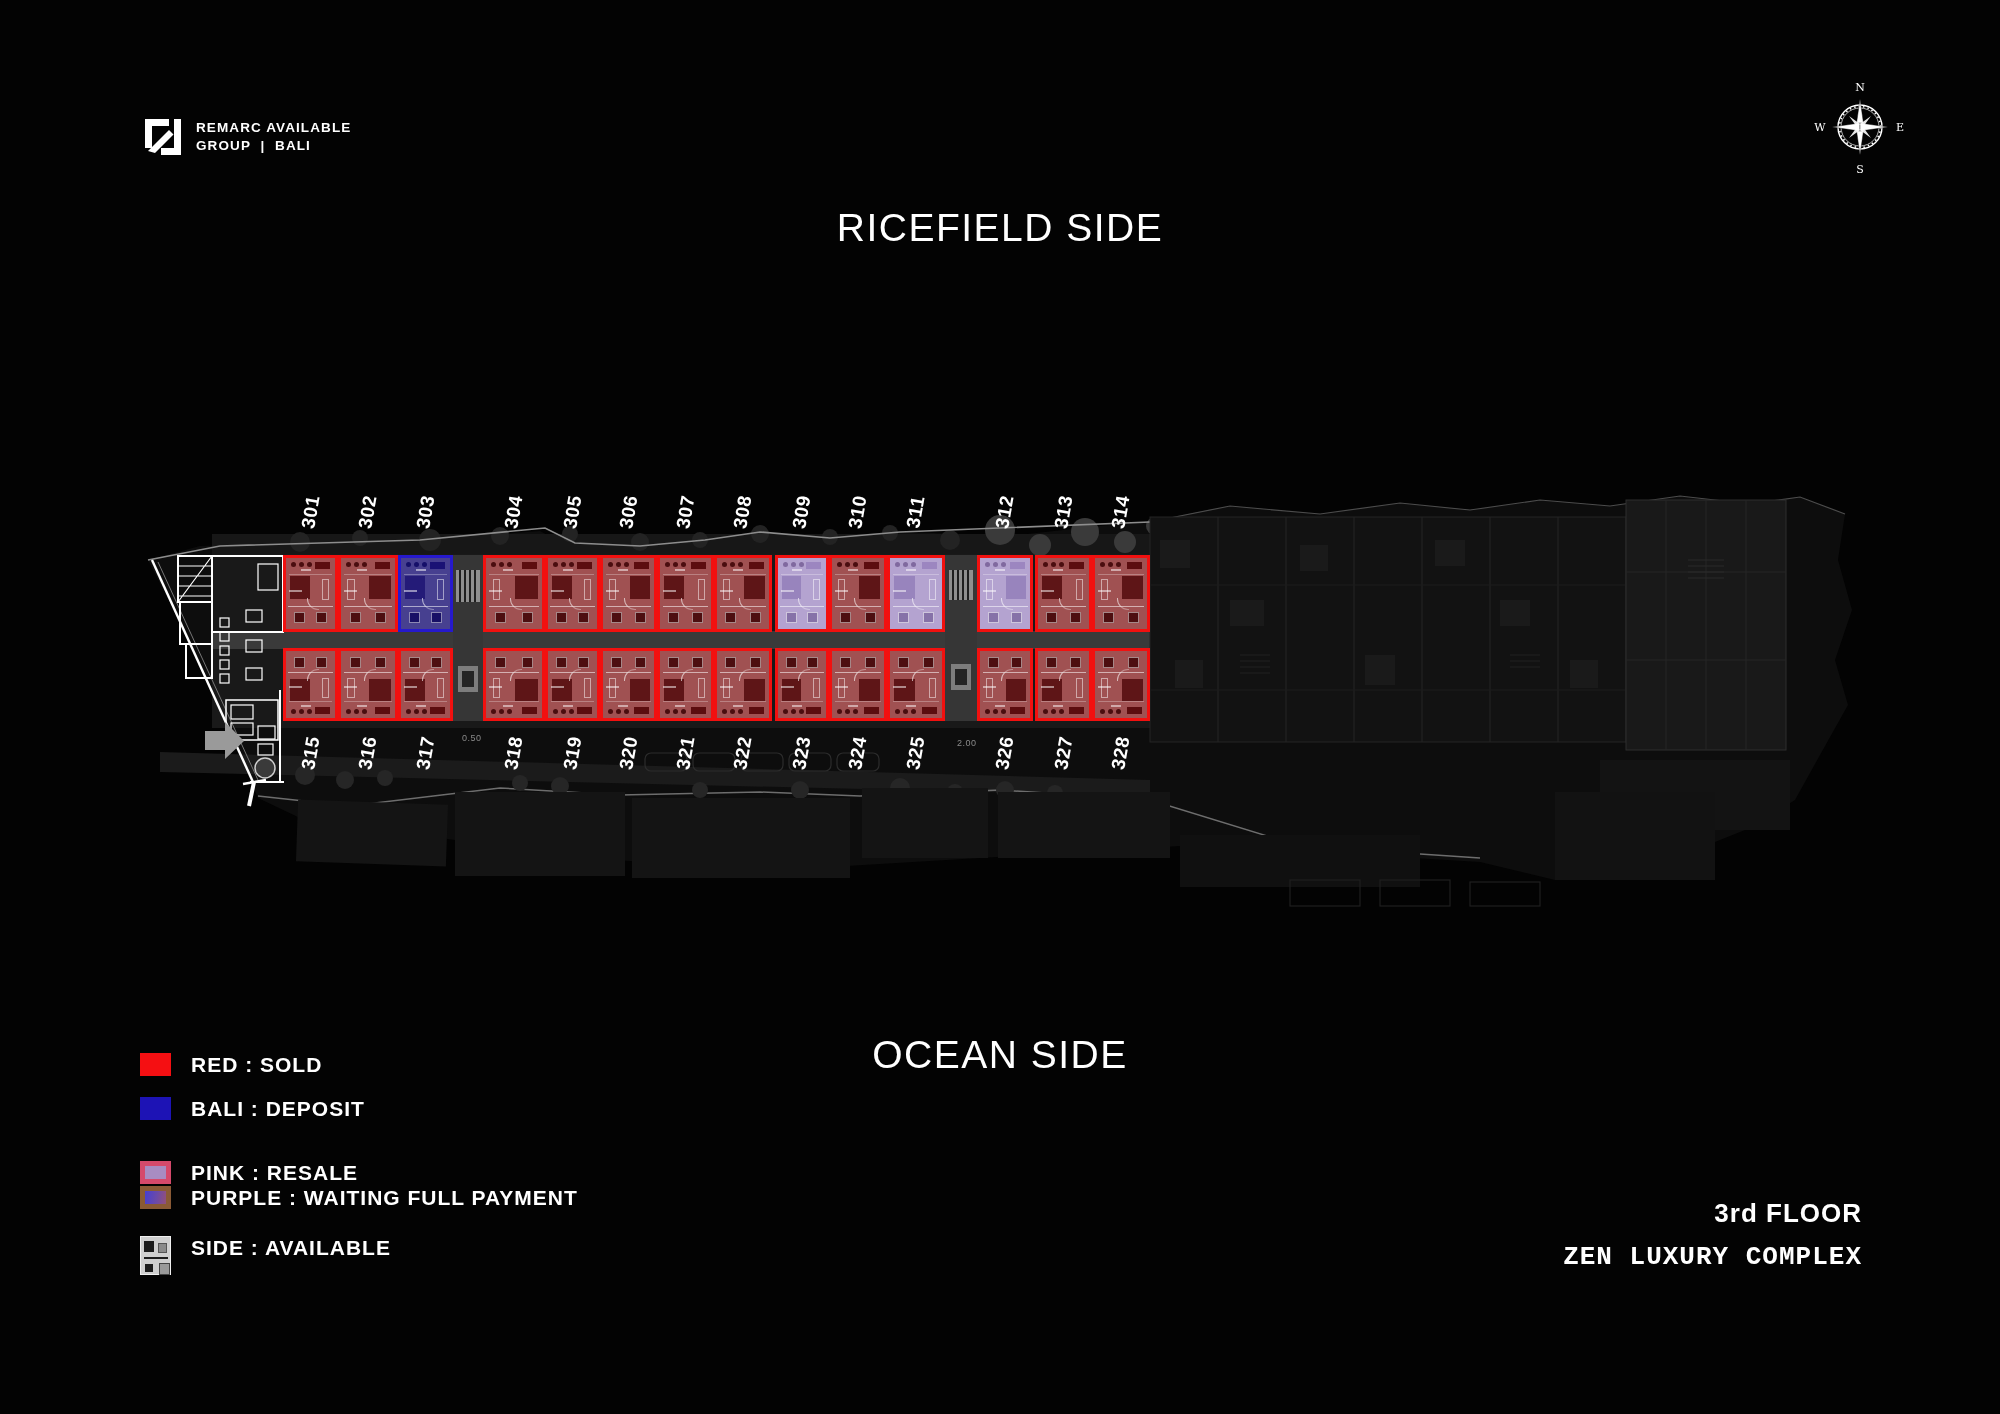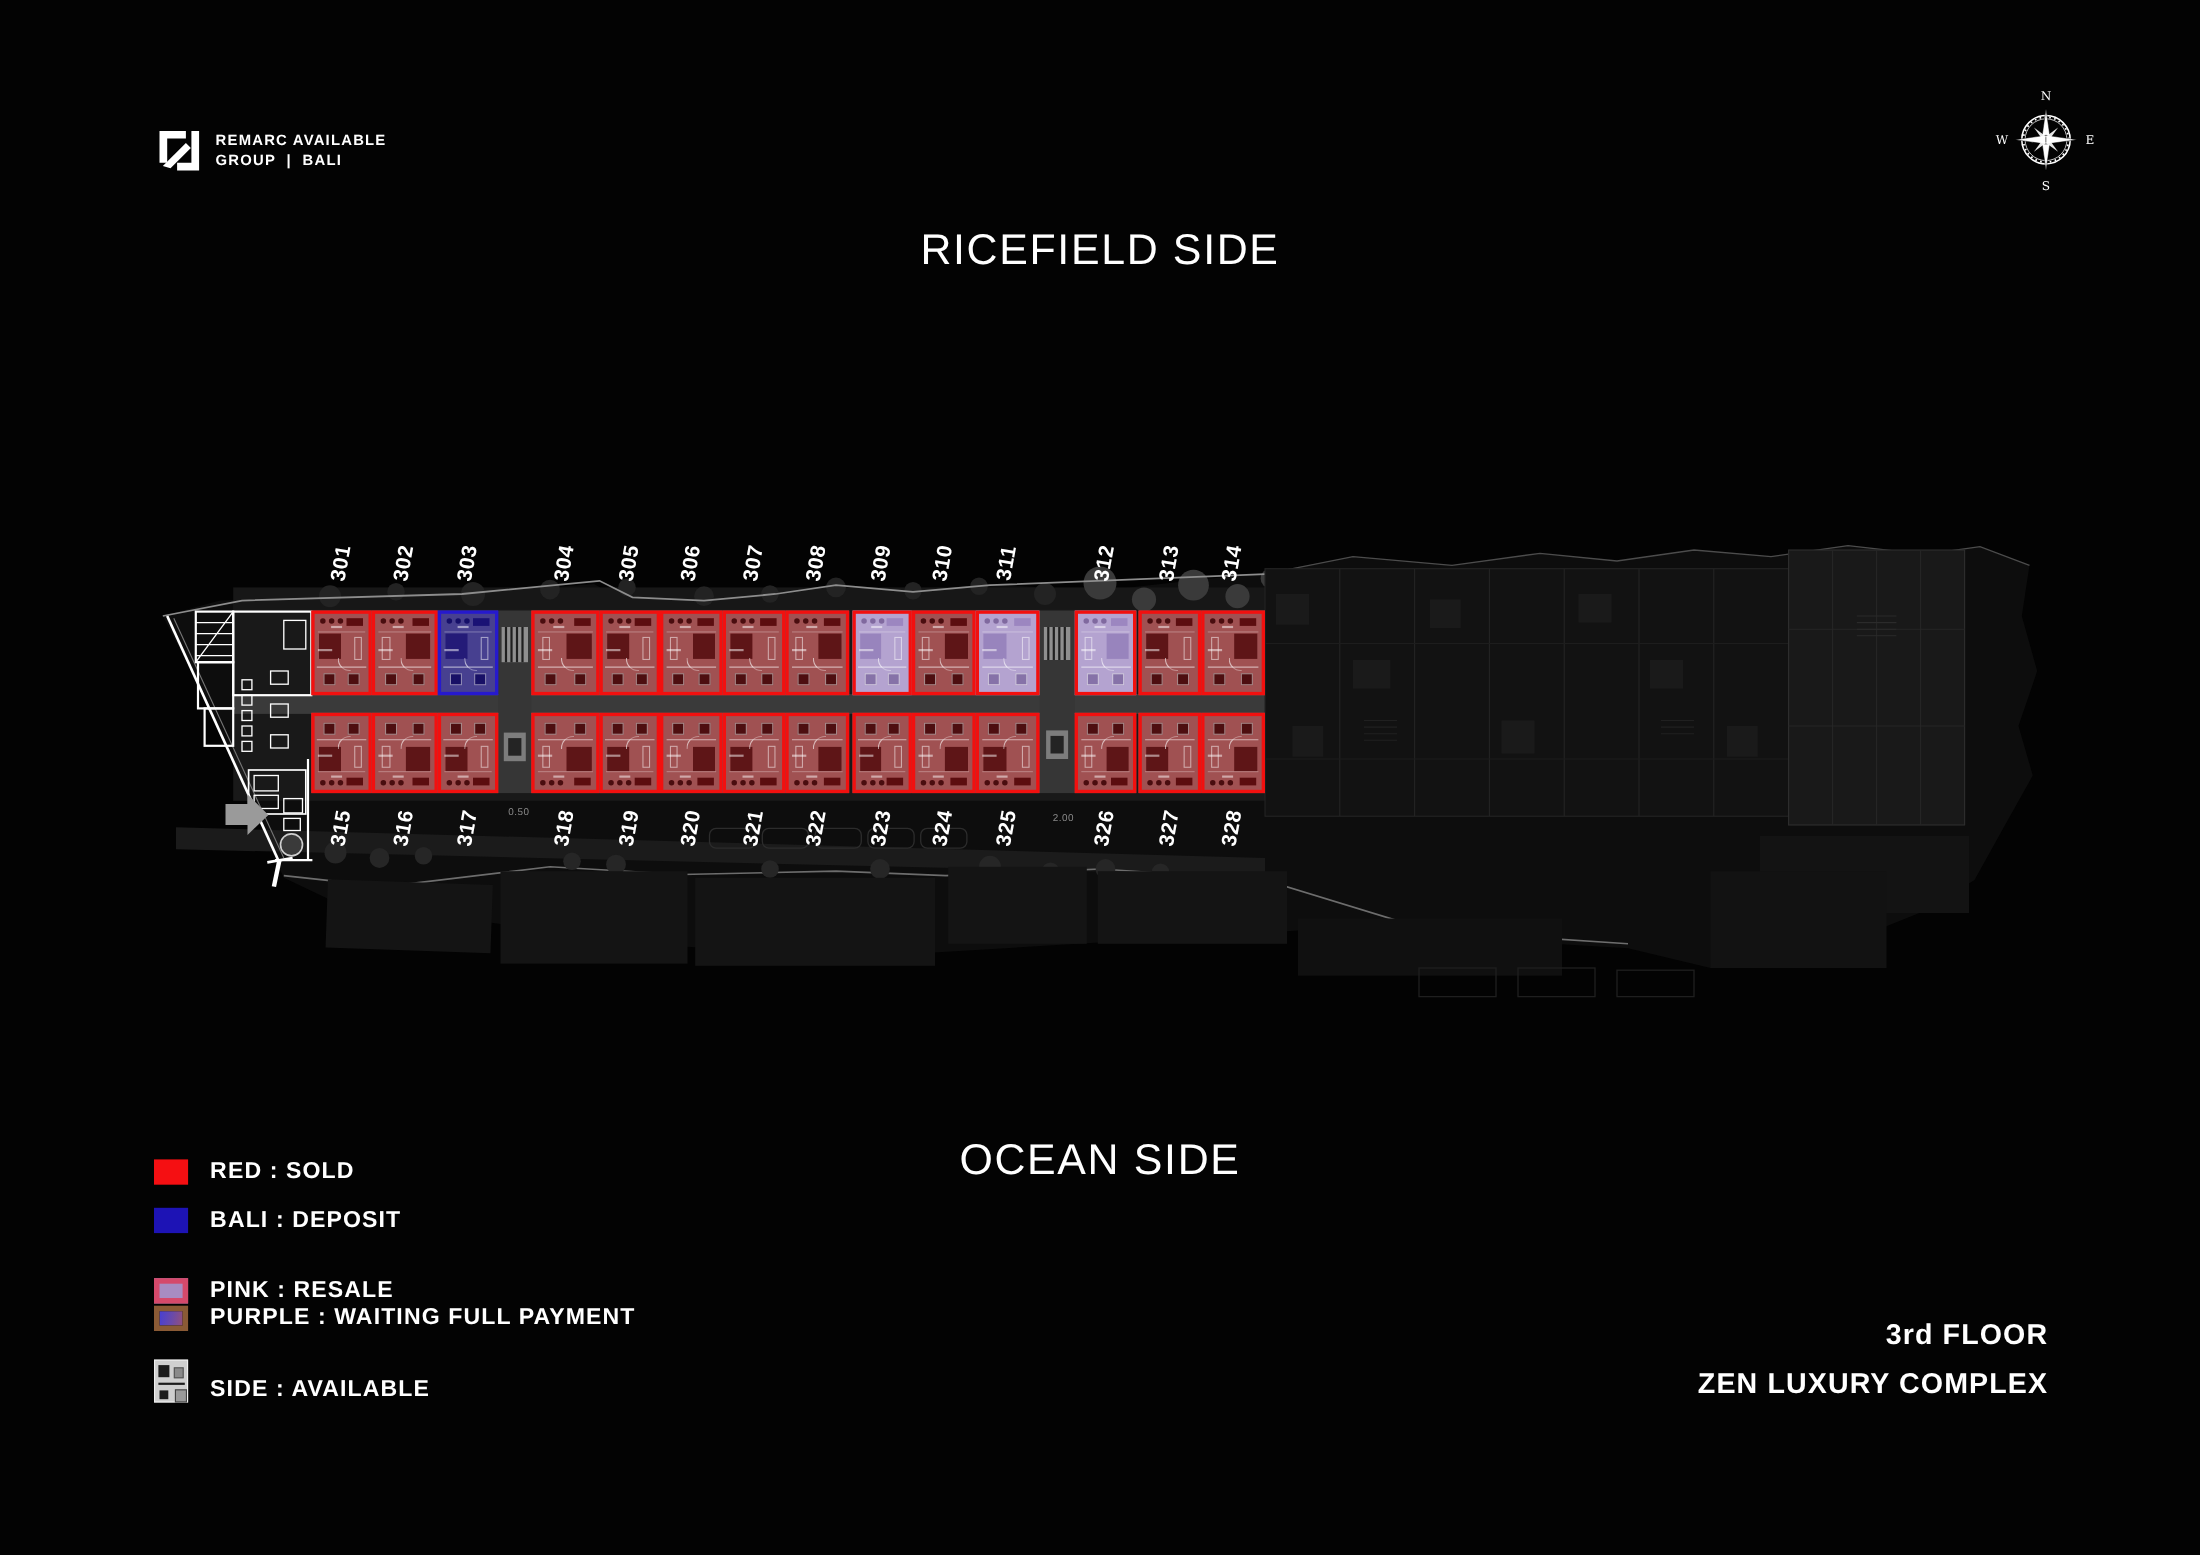--- a/index.html
+++ b/index.html
@@ -10,24 +10,24 @@
   
   #brand{left:142px;top:116px;display:flex;gap:12px;align-items:center;}
   #brand-text{font-weight:700;font-size:13.5px;letter-spacing:1.1px;line-height:18px;white-space:pre;}
 
   
   .big-title{font-weight:400;font-size:39px;letter-spacing:1.5px;transform:translateX(-50%);white-space:nowrap;}
   #title-top{left:1000px;top:206px;}
   #title-bottom{left:1000px;top:1033px;}
   .right-title{font-weight:800;font-size:26px;letter-spacing:1px;right:138px;text-align:right;white-space:nowrap;}
   #floor-label{top:1198px;}
-  #complex-label{top:1242px;}
+  #complex-label{top:1242px;font-family:Liberation Mono, monospace;}
 
   
-  .legend-row{position:absolute;left:140px;display:flex;align-items:flex-end;gap:20px;}
+  .legend-row{position:absolute;left:140px;display:flex;align-items:flex-start;gap:20px;}
   .legend-label{font-weight:800;font-size:21px;letter-spacing:1px;white-space:nowrap;}
   .sw{width:31px;height:23px;box-sizing:border-box;flex:0 0 auto;}
   .sw-sold{background:#f50f12;}
   .sw-deposit{background:#1d13b5;}
   .sw-resale{background:#a88cc2;border:5px solid #d5496b;}
   .sw-waiting{background:linear-gradient(100deg,#4a40cf 5%,#6b4aa8 55%,#8f4f7f 95%);border:5px solid #8a5a35;}
   .sw-available{width:31px;height:39px;background:#cfcfcf;border:1px solid #f0f0f0;position:relative;}
   .sw-available i{position:absolute;background:#1c1c1c;}
   .sw-available .g1{left:3px;top:4px;width:10px;height:11px;}
   .sw-available .g2{left:17px;top:6px;width:7px;height:8px;border:1px solid #555;background:#8a8a8a;}

